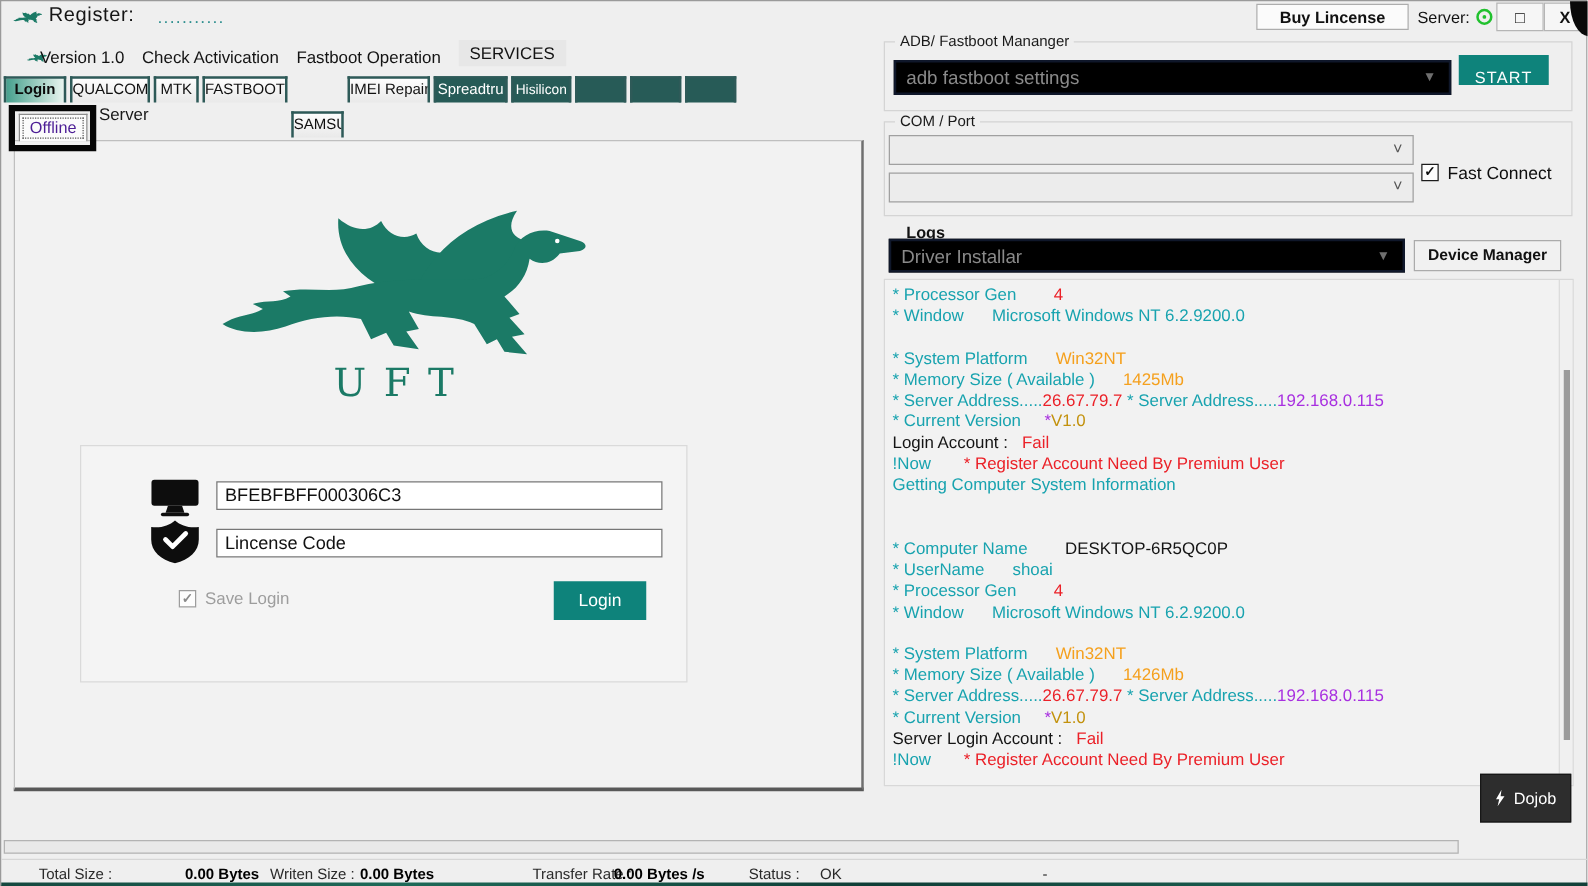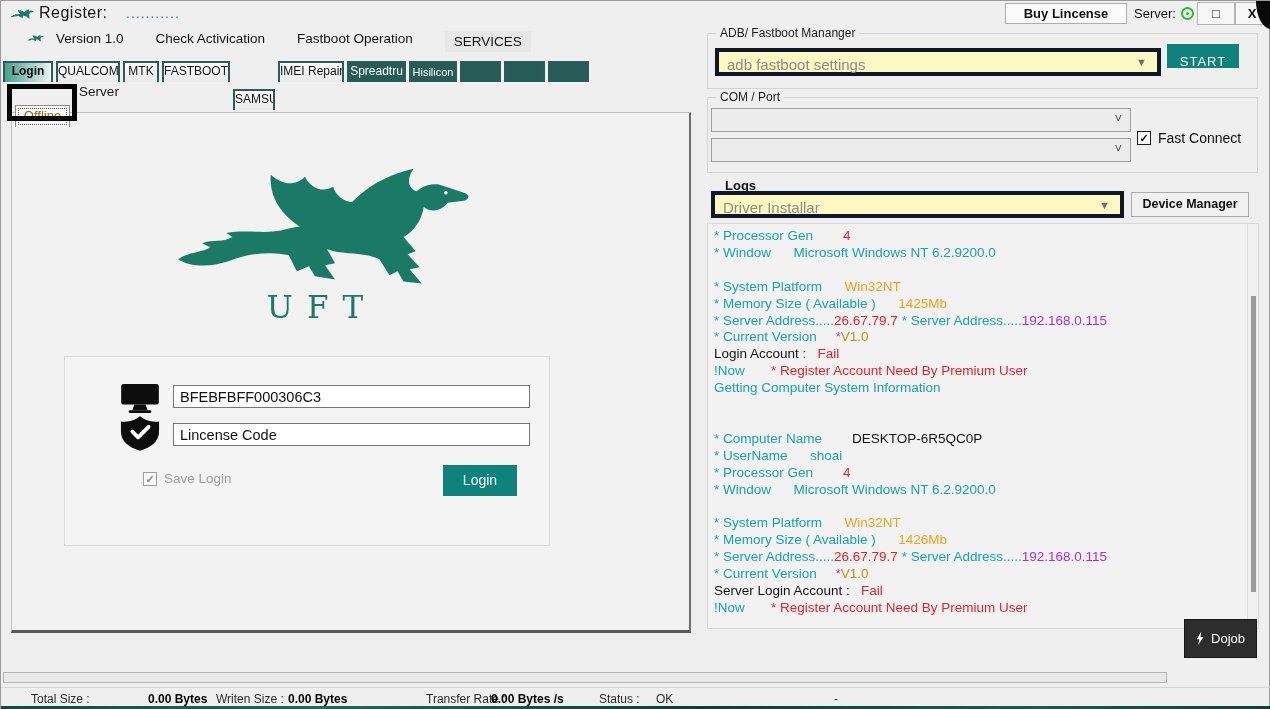--- a/index.html
+++ b/index.html
@@ -17,37 +17,37 @@
   .server-label { position:absolute; left:1133px; top:5px; font-size:13px; color:#111; }
   .server-led { position:absolute; left:1180px; top:6px; width:13px; height:13px; border:2px solid #21c12e; border-radius:50%; }
   .server-led::after { content:""; position:absolute; left:3px; top:3px; width:3px; height:3px; background:#21c12e; border-radius:50%; }
   .winbtn { position:absolute; top:1px; height:23px; background:#f6f6f6; border:1px solid #b5b5b5; text-align:center;
             font-weight:bold; font-size:13px; color:#111; line-height:21px; cursor:pointer; }
   .btn-max { left:1196px; width:38px; }
   .btn-close { left:1234px; width:34px; }
   .corner-wedge { position:absolute; right:0; top:0; width:15px; height:28px; background:#090909; border-bottom-left-radius:100% 100%; }
 
   
-  .menubar { position:absolute; left:26px; top:30px; height:22px; display:flex; align-items:flex-start; gap:32px; }
+  .menubar { position:absolute; left:20px; top:30px; height:22px; display:flex; align-items:flex-end; gap:14px; }
   .menu-icon { width:17px; height:14px; color:#1b7a66; margin-right:-20px; }
   .menu-item { font-size:13.5px; color:#131313; cursor:pointer; white-space:nowrap; }
   .menu-item.boxed { background:#e7e7e7; padding:3px 9px; }
 
   
   .main-tabs { position:absolute; left:2px; top:60px; height:21px; display:flex; gap:3px; }
   .mtab { height:21px; border:2px solid #2e5a58; border-bottom:none; font-size:12px; text-align:center;
           line-height:17px; cursor:pointer; white-space:nowrap; overflow:hidden; }
   .mtab.active { background:linear-gradient(90deg,#47a08e 0%, #9fcfc2 55%, #e9f5f0 100%); font-weight:bold; color:#0b0b0b; }
   .mtab.light { background:linear-gradient(#fdfdfd,#e9e9e9); color:#101010; }
   .mtab.dark { background:#275b57; color:#ffffff; }
   .mtab.dark-small { background:#275b57; color:#ffffff; font-size:11px; line-height:18px; }
 
   
-  .tab-offline { position:absolute; left:14px; top:104px; width:55px; height:22px; background:#fbfbfb;
-                 border:1px solid #8c8c8c; border-bottom:none; font-size:13px; color:#a16207; text-align:center;
+  .tab-offline { position:absolute; left:14px; top:90px; width:55px; height:22px; background:#fbfbfb;
+                 border:1px solid #8c8c8c; border-bottom:none; font-size:13px; color:#4c1d95; text-align:center;
                  line-height:20px; cursor:pointer; }
   .tab-offline .focus-dots { position:absolute; inset:2px; border:1px dotted #555; }
   .tab-server { position:absolute; left:74px; top:83px; width:48px; height:19px; font-size:13.5px; color:#181818;
                 text-align:center; cursor:pointer; }
   .highlight-box { position:absolute; left:6px; top:83px; width:70px; height:37px; border:5px solid #060606; z-index:30; }
 
   
   .left-panel { position:absolute; left:10px; top:111px; width:680px; height:521px; background:#f2f2f2;
                 border:1px solid #bfbfbf; border-right:2px solid #6f6f6f; border-bottom:3px solid #585858; }
   .logo-svg { position:absolute; left:158px; top:42px; width:302px; height:134px; color:#1b7a66; }
@@ -68,21 +68,21 @@
   .login-btn { position:absolute; left:378px; top:108px; width:74px; height:31px; background:#0e837b; color:#fff;
                font-size:14px; text-align:center; line-height:31px; cursor:pointer; }
 
   
   .groupbox { position:absolute; border:1px solid #d4d4d4; }
   .groupbox .gb-label { position:absolute; left:8px; top:-8px; background:#efefef; padding:0 4px; font-size:12px; color:#1a1a1a; }
   .gb-adb { left:706px; top:32px; width:551px; height:56px; }
   .gb-com { left:706px; top:96px; width:551px; height:76px; }
   .logs-label { position:absolute; left:708px; top:177px; font-size:13px; font-weight:bold; color:#111;padding-left:16px; }
 
-  .combo { position:absolute; background:#fef9c3; border:4px solid #0f172a; font-size:15px; color:#8a8a8a;
+  .combo { position:absolute; background:#000000; border:2px solid #0f172a; font-size:15px; color:#8a8a8a;
            padding:4px 8px; cursor:pointer; }
   .combo .arrow { position:absolute; right:10px; top:50%; transform:translateY(-50%); color:#6f6f6f; font-size:11px; }
   .combo-adb { left:714px; top:47px; width:446px; height:28px; }
   .start-btn { position:absolute; left:1166px; top:43px; width:72px; height:24px; background:#0e837b; color:#fdfdfd;
                font-size:13px; letter-spacing:1px; text-align:center; line-height:36px; cursor:pointer; }
   .combo-port { background:#ececec; border:1px solid #a0a0a0; height:24px; width:420px; left:710px; }
   .combo-port1 { top:107px; } .combo-port2 { top:137px; }
   .combo-port .chev { position:absolute; right:8px; top:2px; color:#555; font-size:13px; }
   .fast-connect { position:absolute; left:1136px; top:129px; display:flex; align-items:center; gap:7px; font-size:14px;
                   color:#0e0e0e; cursor:pointer; }

